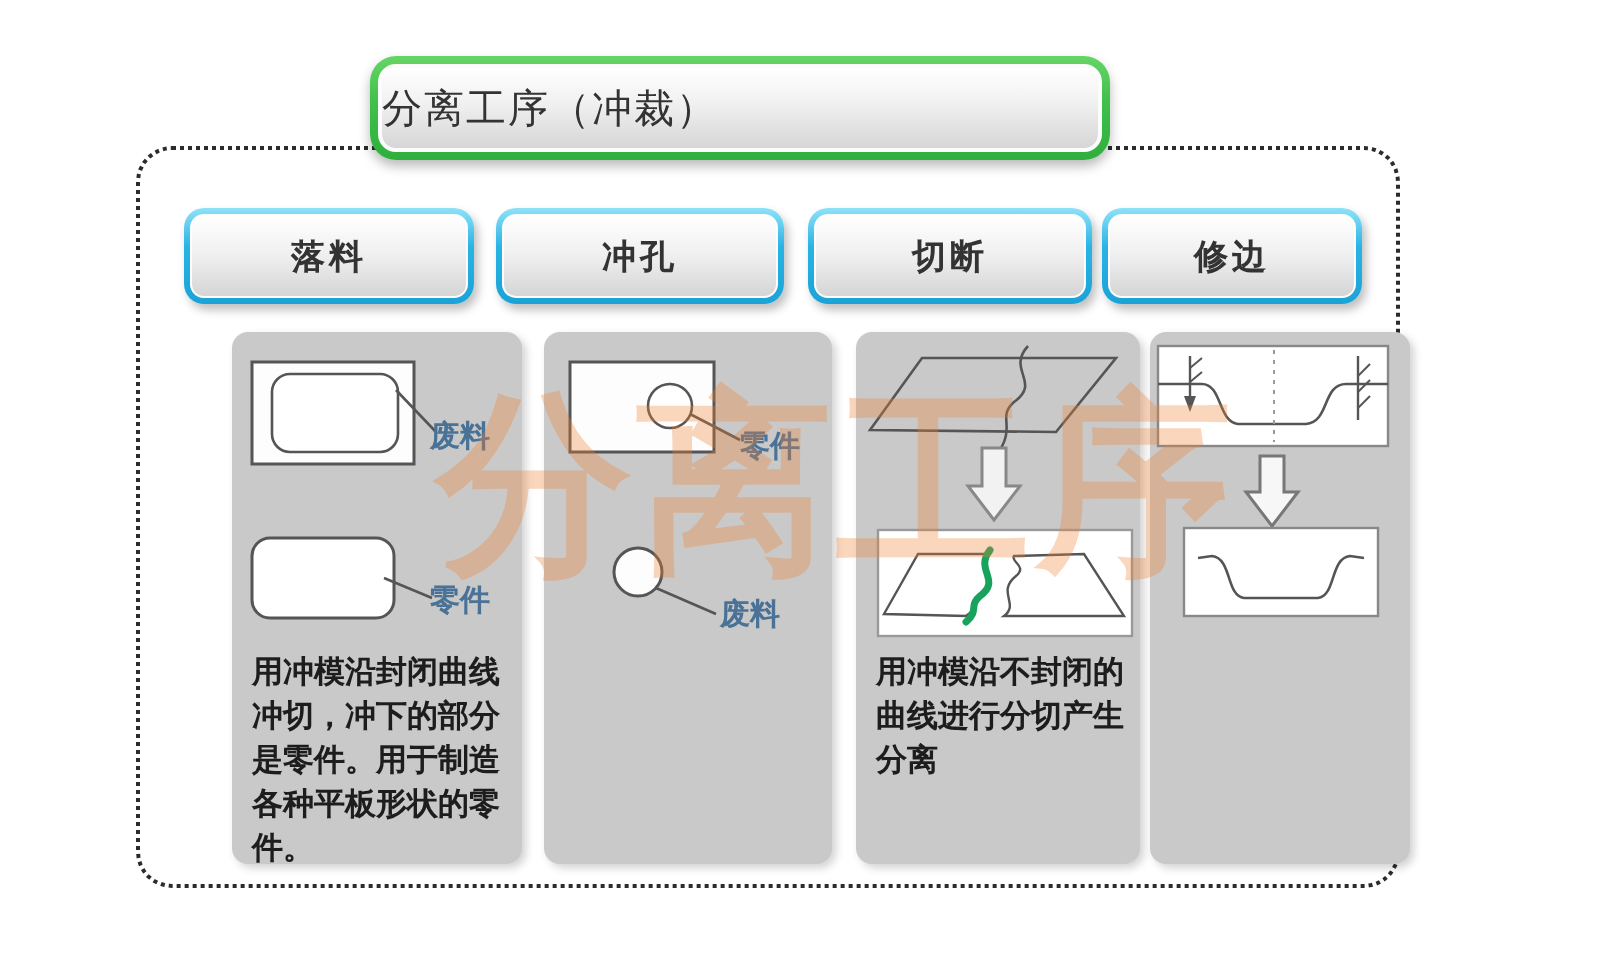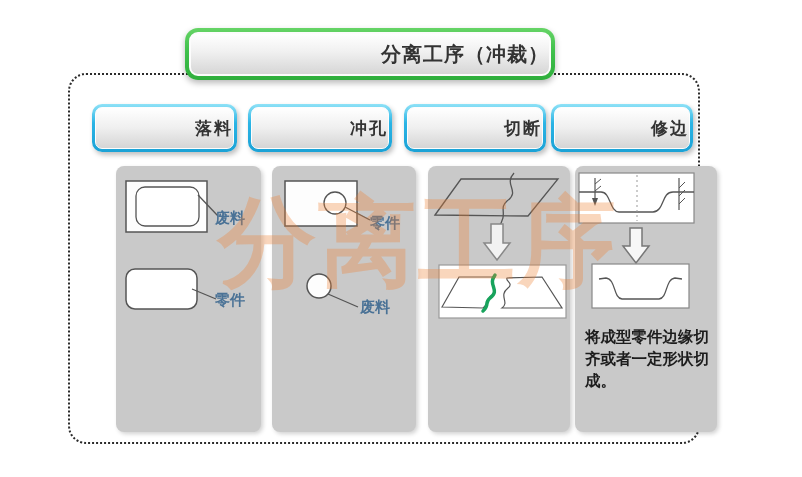--- a/index.html
+++ b/index.html
@@ -10,41 +10,41 @@
   .dotted-frame { position:absolute; left:68px; top:73px; width:632px; height:371px;
     border:2px dotted #2b2b2b; border-radius:18px; }
 
   
   .title-btn { position:absolute; left:185px; top:28px; width:370px; height:52px;
     border-radius:13px; padding:4px;
     background:linear-gradient(180deg,#66d466 0%,#3fc04b 45%,#2eae3c 100%);
     box-shadow:0 3px 6px rgba(0,0,0,.28); z-index:3; }
   .title-inner { width:100%; height:100%; border-radius:9px; border:2px solid #fcfcfc;
     background:linear-gradient(180deg,#ffffff 0%,#f0f0f0 45%,#d6d6d6 100%);
-    display:flex; align-items:center; justify-content:flex-end;
-    font-size:20px; font-weight:bold; color:#333; letter-spacing:1px; }
+    display:flex; align-items:center; justify-content:flex-start;
+    font-size:20px; font-weight:normal; color:#333; letter-spacing:1px; }
 
   
   .hdr-btn { position:absolute; top:104px; height:48px; border-radius:10px; padding:3px;
     background:linear-gradient(180deg,#8fe2f7 0%,#2ab4e5 40%,#1ba2d6 100%);
     box-shadow:2px 3px 5px rgba(0,0,0,.25); z-index:2; }
   .hdr-inner { width:100%; height:100%; border-radius:7px; border:1px solid #fdfdfd;
     background:linear-gradient(180deg,#ffffff 0%,#efefef 50%,#d5d5d5 100%);
-    display:flex; align-items:center; justify-content:flex-end;
+    display:flex; align-items:center; justify-content:center;
     font-size:17px; font-weight:bold; color:#333; letter-spacing:2px; }
 
   
   .card { position:absolute; top:166px; height:266px; background:#c9c9c9;
     border-radius:8px; box-shadow:2px 2px 4px rgba(0,0,0,.18); z-index:1;margin-left:24px; }
   .card svg { position:absolute; left:0; top:0; }
 
   .c1 { left:92px;  width:145px; }
   .c2 { left:248px; width:144px; }
   .c3 { left:404px; width:142px; }
-  .c4 { left:551px; width:142px; }
+  .c4 { left:551px; width:130px; }
 
   .diag-label { position:absolute; font-size:15px; font-weight:bold; color:#4a7296;
     white-space:nowrap; z-index:2; }
   .desc { position:absolute; left:10px; right:7px; top:160px;
     font-size:15.5px; font-weight:bold; color:#1d1d1d; line-height:1.42;
     text-align:left; }
 
   
   .watermark { position:absolute; left:218px; top:178px; z-index:6;
     font-size:98px; font-weight:bold; color:#ef8133; opacity:.32;
@@ -87,20 +87,21 @@
   <div class="card c1">
     <svg width="145" height="158" viewBox="0 0 145 158">
       <rect x="10" y="15" width="81" height="51" fill="#fdfdfd" stroke="#555" stroke-width="1.5"></rect>
       <rect x="20" y="21" width="63" height="39" rx="9" fill="#ffffff" stroke="#555" stroke-width="1.3"></rect>
       <line x1="82" y1="29" x2="102" y2="50" stroke="#555" stroke-width="1.3"></line>
       <rect x="10" y="103" width="71" height="40" rx="9" fill="#ffffff" stroke="#555" stroke-width="1.5"></rect>
       <line x1="76" y1="123" x2="100" y2="133" stroke="#555" stroke-width="1.3"></line>
     </svg>
     <span class="diag-label" style="left:99px; top:43px;">废料</span>
     <span class="diag-label" style="left:99px; top:125px;">零件</span>
+    <p class="desc">用冲模沿封闭曲线冲切，冲下的部分是零件。用于制造各种平板形状的零件。</p>
   </div>
 
   <div class="card c2">
     <svg width="144" height="158" viewBox="0 0 144 158">
       <rect x="13" y="15" width="72" height="45" fill="#fdfdfd" stroke="#555" stroke-width="1.5"></rect>
       <circle cx="63" cy="37" r="11" fill="#ffffff" stroke="#555" stroke-width="1.3"></circle>
       <line x1="73" y1="41" x2="98" y2="54" stroke="#555" stroke-width="1.3"></line>
       <circle cx="47" cy="120" r="12" fill="#fdfdfd" stroke="#555" stroke-width="1.5"></circle>
       <line x1="56" y1="128" x2="86" y2="141" stroke="#555" stroke-width="1.3"></line>
     </svg>
@@ -111,37 +112,37 @@
   <div class="card c3">
     <svg width="142" height="158" viewBox="0 0 142 158">
       <path d="M7,49 L33,13 L130,13 L100,50 Z" fill="none" stroke="#555" stroke-width="1.3"></path>
       <path d="M86,7 C75,19 93,25 79,35 C70,43 81,47 70,62" fill="none" stroke="#555" stroke-width="1.3"></path>
       <path d="M63,58 L75,58 L75,77 L82,77 L69,94 L56,77 L63,77 Z" fill="#f2f2f2" stroke="#888" stroke-width="1.5"></path>
       <rect x="11" y="99" width="127" height="53" fill="#ffffff" stroke="#999" stroke-width="1.2"></rect>
       <path d="M14,141 L31,111 L67,111 C60,119 72,124 62,131 C57,136 61,138 55,142 Z" fill="none" stroke="#555" stroke-width="1.2"></path>
       <path d="M67,109 C59,119 73,124 62,132 C56,137 62,139 55,145" fill="none" stroke="#18a35c" stroke-width="3.5" stroke-linecap="round"></path>
       <path d="M74,142 C82,136 70,130 80,122 C86,117 77,115 79,112 L114,111 L134,142 Z" fill="none" stroke="#555" stroke-width="1.2"></path>
     </svg>
+    <p class="desc">用冲模沿不封闭的曲线进行分切产生分离</p>
   </div>
 
   <div class="card c4">
     <svg width="142" height="158" viewBox="0 0 142 158">
       <rect x="4" y="7" width="115" height="50" fill="#ffffff" stroke="#888" stroke-width="1.2"></rect>
       <path d="M4,26 L26,26 C36,26 34,45 44,46 L78,46 C90,45 86,26 98,26 L119,26" fill="none" stroke="#555" stroke-width="1.3"></path>
       <line x1="62" y1="9" x2="62" y2="55" stroke="#999" stroke-width="1" stroke-dasharray="2,3"></line>
       <line x1="20" y1="12" x2="20" y2="37" stroke="#555" stroke-width="1.2"></line>
       <path d="M20,40 L17,32 L23,32 Z" fill="#555"></path>
       <line x1="20" y1="18" x2="26" y2="13" stroke="#555" stroke-width="1"></line>
       <line x1="20" y1="25" x2="26" y2="20" stroke="#555" stroke-width="1"></line>
       <line x1="104" y1="12" x2="104" y2="44" stroke="#555" stroke-width="1.2"></line>
       <line x1="104" y1="22" x2="110" y2="16" stroke="#555" stroke-width="1"></line>
       <line x1="104" y1="30" x2="110" y2="24" stroke="#555" stroke-width="1"></line>
       <line x1="104" y1="38" x2="110" y2="32" stroke="#555" stroke-width="1"></line>
       <path d="M55,62 L67,62 L67,80 L74,80 L61,97 L48,80 L55,80 Z" fill="#f7f7f7" stroke="#777" stroke-width="1.5"></path>
       <rect x="17" y="98" width="97" height="44" fill="#ffffff" stroke="#888" stroke-width="1.2"></rect>
       <path d="M24,113 L31,112 C41,113 38,132 47,133 L84,133 C93,132 90,113 100,112 L107,113" fill="none" stroke="#555" stroke-width="1.3"></path>
     </svg>
-    <p class="desc">将成型零件边缘切齐或者一定形状切成。</p>
   </div>
 
   <div class="watermark">分离工序</div>
 
 </div>
 
 </body></html>

